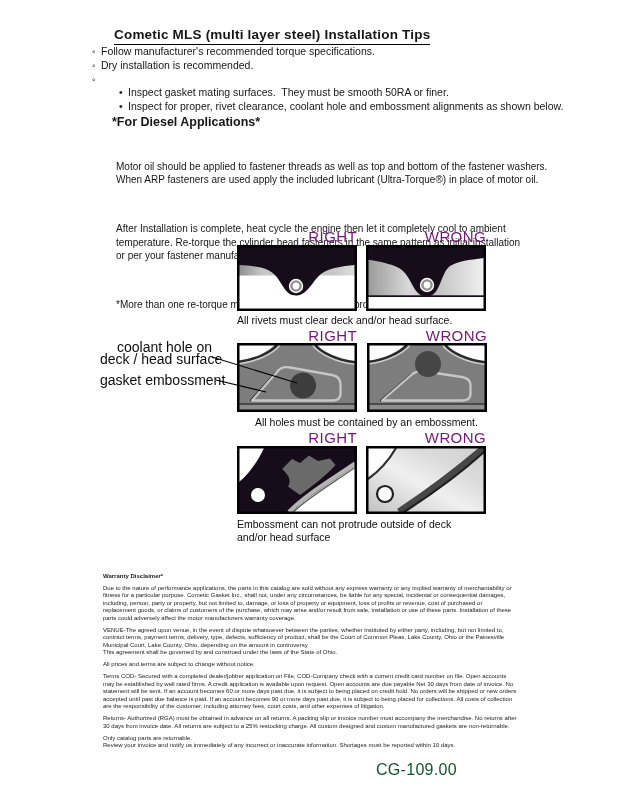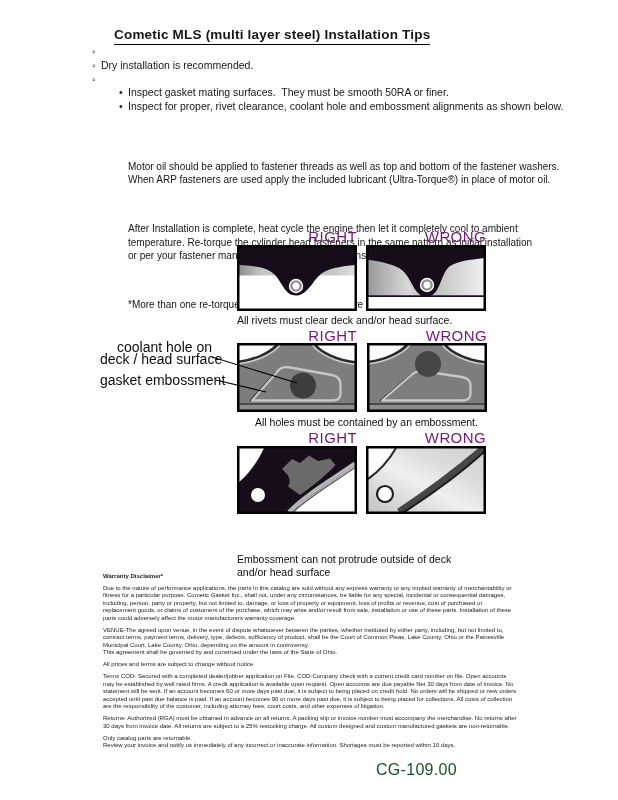--- a/index.html
+++ b/index.html
@@ -7,58 +7,60 @@
         font-family:"Liberation Sans",sans-serif;color:#161616;}
   .abs{position:absolute;}
   .page-title{left:114px;top:27px;font-size:13.5px;font-weight:bold;letter-spacing:.2px;
         border-bottom:1.6px solid #000;padding-bottom:2px;}
   .bullets{left:92px;top:45px;width:505px;}
   .bullet-row{display:flex;font-size:10.5px;line-height:13.8px;white-space:pre;}
   .bullet-row .marker{width:9px;flex:0 0 9px;}
   .bullet-row.lvl2{margin-left:27px;}
   .diesel-heading{left:112px;top:115px;font-size:12.5px;font-weight:bold;}
   .diesel-body{left:112px;top:133px;width:440px;font-size:10px;line-height:13.4px;white-space:pre;}
-  .diesel-body p{margin:0 0 9px 16px;}
+  .diesel-body p{margin:0 0 9px 4px;}
   .fig-header{width:120px;text-align:right;font-size:15px;letter-spacing:.4px;color:#701a75;}
   .fig-caption{font-size:10.5px;line-height:13px;color:#0d0d0d;white-space:pre;}
   .ann-label{font-size:14px;line-height:11.5px;text-align:right;white-space:pre;color:#0d0d0d;}
   .disclaimer{left:103px;top:573px;width:414px;font-size:6px;line-height:7.5px;color:#222;}
   .disclaimer .dh{font-weight:bold;margin:0 0 4px 0;}
   .disclaimer p{margin:0 0 4.5px 0;white-space:pre-line;}
   .page-number{left:376px;top:761px;font-size:16px;letter-spacing:.3px;color:#14532d;}
   svg{display:block;}
 </style>
 </head>
 <body>
 
 <div class="page">
 
   <div class="abs page-title">Cometic MLS (multi layer steel) Installation Tips</div>
 
   <div class="abs bullets">
     <div class="bullet-row">
       <span class="marker">◦</span>
+      <span>Follow manufacturer's recommended torque specifications.</span>
     </div>
     <div class="bullet-row">
       <span class="marker">◦</span>
       <span>Dry installation is recommended.</span>
     </div>
     <div class="bullet-row">
       <span class="marker">◦</span>
     </div>
     <div class="bullet-row lvl2">
       <span class="marker">•</span>
       <span>Inspect gasket mating surfaces.  They must be smooth 50RA or finer.</span>
     </div>
     <div class="bullet-row lvl2">
       <span class="marker">•</span>
       <span>Inspect for proper, rivet clearance, coolant hole and embossment alignments as shown below.</span>
     </div>
   </div>
 
+  <div class="abs diesel-heading">*For Diesel Applications*</div>
   <div class="abs diesel-body">
     <p>Motor oil should be applied to fastener threads as well as top and bottom of the fastener washers.
 When ARP fasteners are used apply the included lubricant (Ultra-Torque®) in place of motor oil.</p>
     <p>After Installation is complete, heat cycle the engine then let it completely cool to ambient
 temperature. Re-torque the cylinder head fasteners in the same pattern as initial installation
 or per your fastener manufacturer's recommendations.</p>
     <p>*More than one re-torque may be required to achieve proper fastener stretch*</p>
   </div>
 
   <div class="abs fig-header" style="left:237px;top:228px;">RIGHT</div>
@@ -174,21 +176,21 @@
     </defs>
     <rect x="2" y="2" width="116" height="64" fill="url(#silver3)"></rect>
     <path d="M2,2 H30 C23,14 12,26 2,33 Z" fill="#ffffff"></path>
     <path d="M30,2 C23,14 12,26 2,33" fill="none" stroke="#2e2e2e" stroke-width="2.2"></path>
     <path d="M33,66 C60,48 92,24 118,2" fill="none" stroke="#474747" stroke-width="7"></path>
     <path d="M38,66 C66,48 96,26 118,6" fill="none" stroke="#1f1f1f" stroke-width="2.2"></path>
     <circle cx="19" cy="48" r="8" fill="#ffffff" stroke="#1f1f1f" stroke-width="2.2"></circle>
     <rect x="1.25" y="1.25" width="117.5" height="65.5" fill="none" stroke="#000" stroke-width="2.5"></rect>
   </svg>
 
-  <div class="abs fig-caption" style="left:237px;top:518px;margin-top:35px;">Embossment can not protrude outside of deck
+  <div class="abs fig-caption" style="left:237px;top:518px;">Embossment can not protrude outside of deck
 and/or head surface</div>
 
   <div class="abs disclaimer">
     <p class="dh">Warranty Disclaimer*</p>
     <p>Due to the nature of performance applications, the parts in this catalog are sold without any express warranty or any implied warranty of merchantability or fitness for a particular purpose.  Cometic Gasket Inc., shall not, under any circumstances, be liable for any special, incidental or consequential damages, including, person, party or property, but not limited to, damage, or loss of property or equipment, loss of profits or revenue, cost of purchased or replacement goods, or claims of customers of the purchase, which may arise and/or result from sale, installation or use of these parts.  Installation of these parts could adversely affect the motor manufacturers warranty coverage.</p>
     <p>VENUE-The agreed upon venue, in the event of dispute whatsoever between the parties, whether instituted by either party, including, but not limited to, contract terms, payment terms, delivery, type, defects, sufficiency of product, shall be the Court of Common Pleas, Lake County, Ohio or the Painesville Municipal Court, Lake County, Ohio, depending on the amount in controversy.
 This agreement shall be governed by and construed under the laws of the State of Ohio.</p>
     <p>All prices and terms are subject to change without notice.</p>
     <p>Terms COD- Secured with a completed dealer/jobber application on File, COD-Company check with a current credit card number on file.  Open accounts may be established by well rated firms.  A credit application is available upon request.  Open accounts are due payable Net 30 days from date of invoice.  No statement will be sent.  If an account becomes 60 or more days past due, it is subject to being placed on credit hold.  No orders will be shipped or new orders accepted until past due balance is paid.  If an account becomes 90 or more days past due, it is subject to being placed for collections.  All costs of collection are the responsibility of the customer, including attorney fees, court costs, and other expenses of litigation.</p>
     <p>Returns- Authorized (RGA) must be obtained in advance on all returns.  A packing slip or invoice number must accompany the merchandise.  No returns after 30 days from invoice date.  All returns are subject to a 25% restocking charge.  All custom designed and custom manufactured gaskets are non-returnable.</p>

